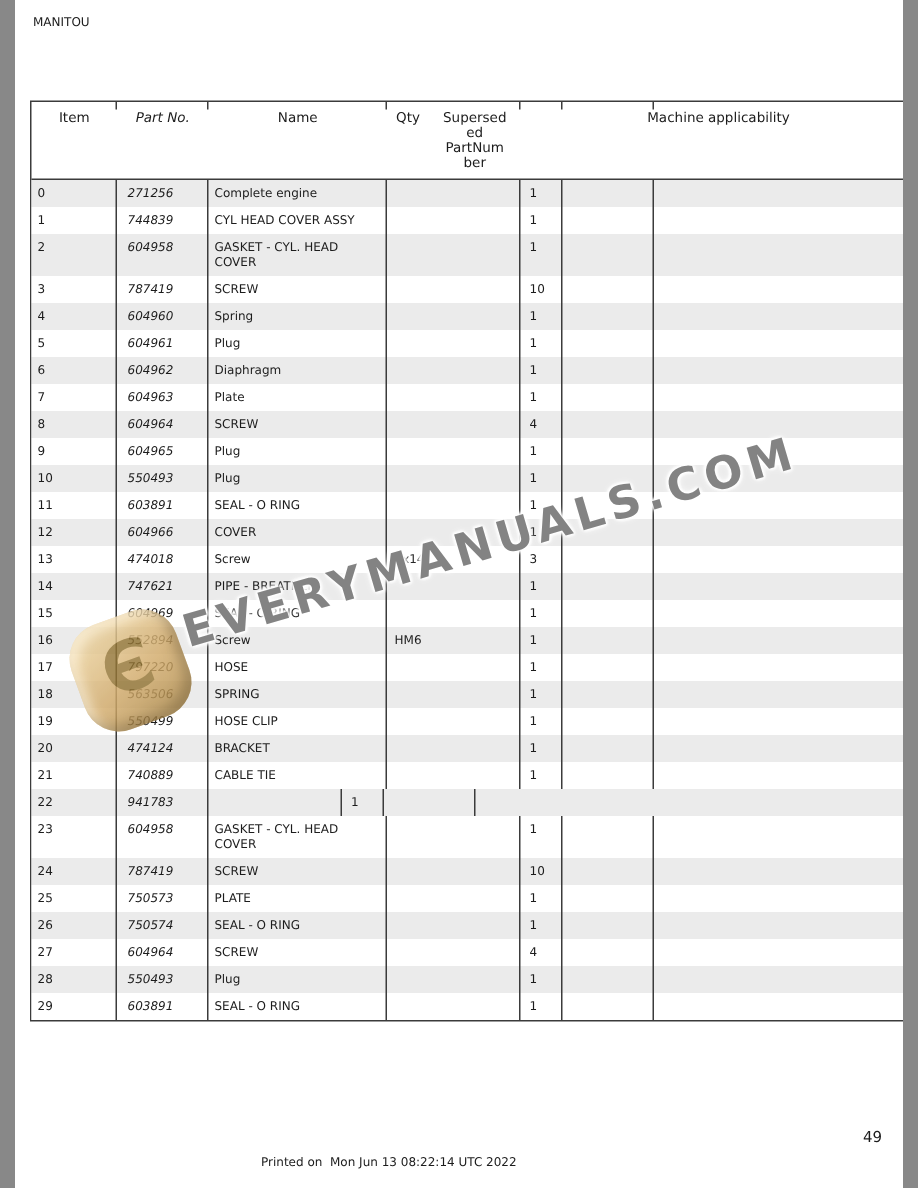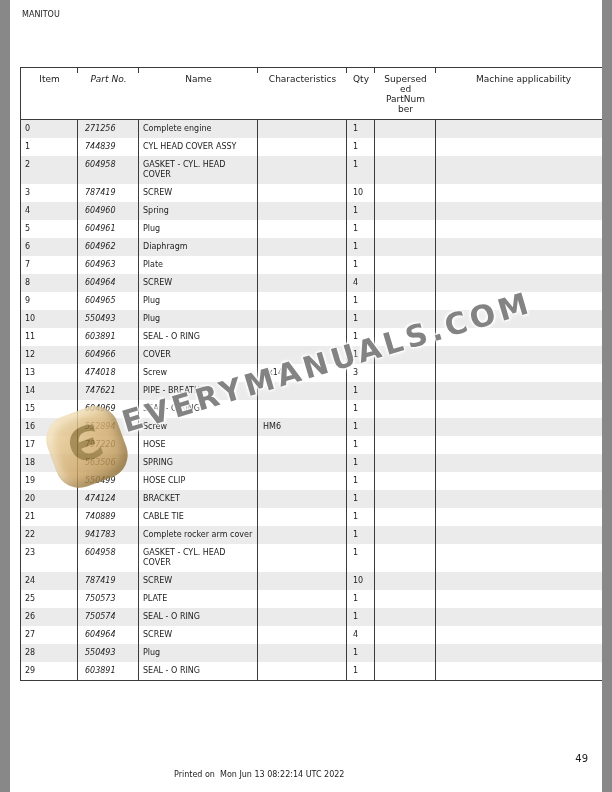--- a/index.html
+++ b/index.html
@@ -75,21 +75,20 @@
 
   <div class="top-bar">
     <span>MANITOU</span>
   </div>
 
   <div class="parts-table">
     <div class="thead">
       <div class="th c-item">Item</div>
       <div class="th c-part">Part No.</div>
       <div class="th c-name">Name</div>
-      <div class="th c-char">Characteristics</div>
       <div class="th c-qty">Qty</div>
       <div class="th c-sup pre">Supersed
 ed
 PartNum
 ber</div>
       <div class="th c-mach">Machine applicability</div>
       <div class="tick" style="left:56px"></div>
       <div class="tick" style="left:117px"></div>
       <div class="tick" style="left:236px"></div>
       <div class="tick" style="left:325px"></div>
@@ -313,21 +312,20 @@
       <div class="td c-name">CABLE TIE</div>
       <div class="td c-char"></div>
       <div class="td c-qty">1</div>
       <div class="td c-sup"></div>
       <div class="td c-mach"></div>
     </div>
 
     <div class="trow even">
       <div class="td c-item">22</div>
       <div class="td c-part">941783</div>
-      <div class="td c-name">Complete rocker arm cover</div>
       <div class="td c-char"></div>
       <div class="td c-qty">1</div>
       <div class="td c-sup"></div>
       <div class="td c-mach"></div>
     </div>
 
     <div class="trow odd">
       <div class="td c-item">23</div>
       <div class="td c-part">604958</div>
       <div class="td c-name">GASKET - CYL. HEAD COVER</div>

